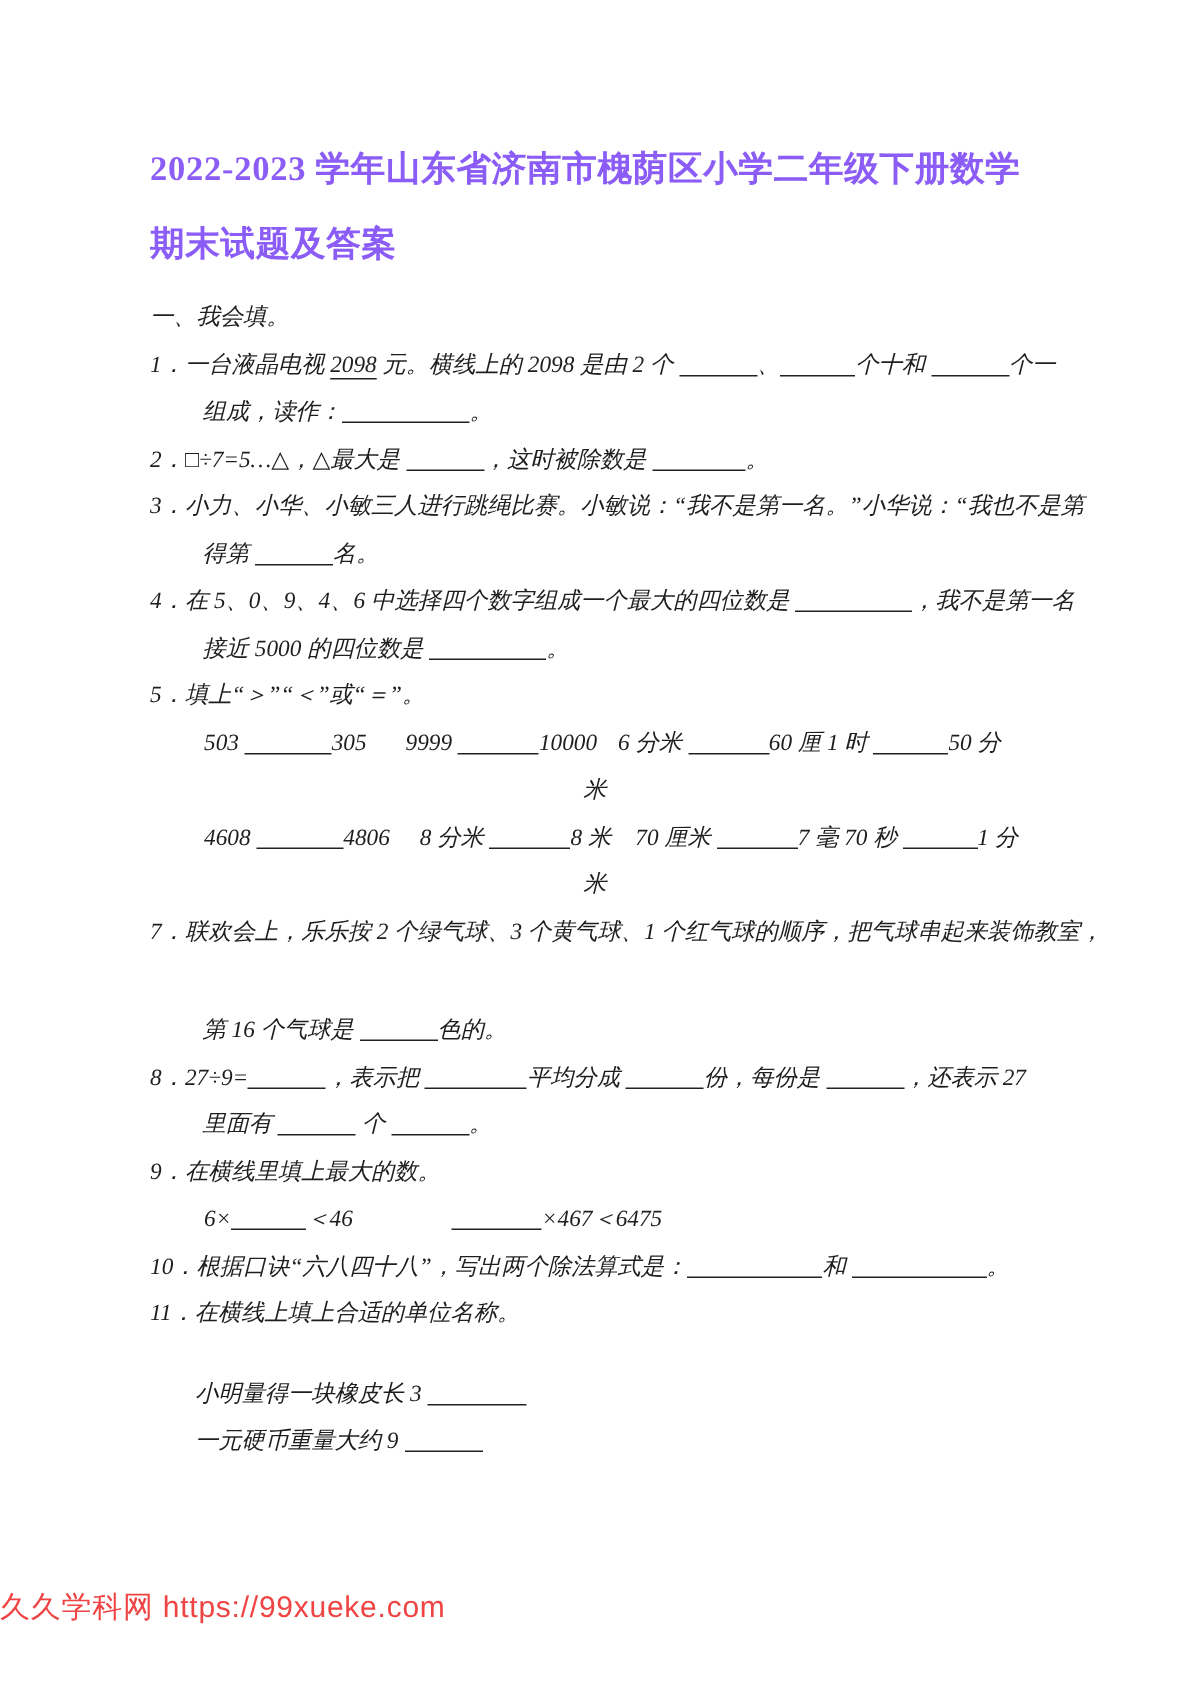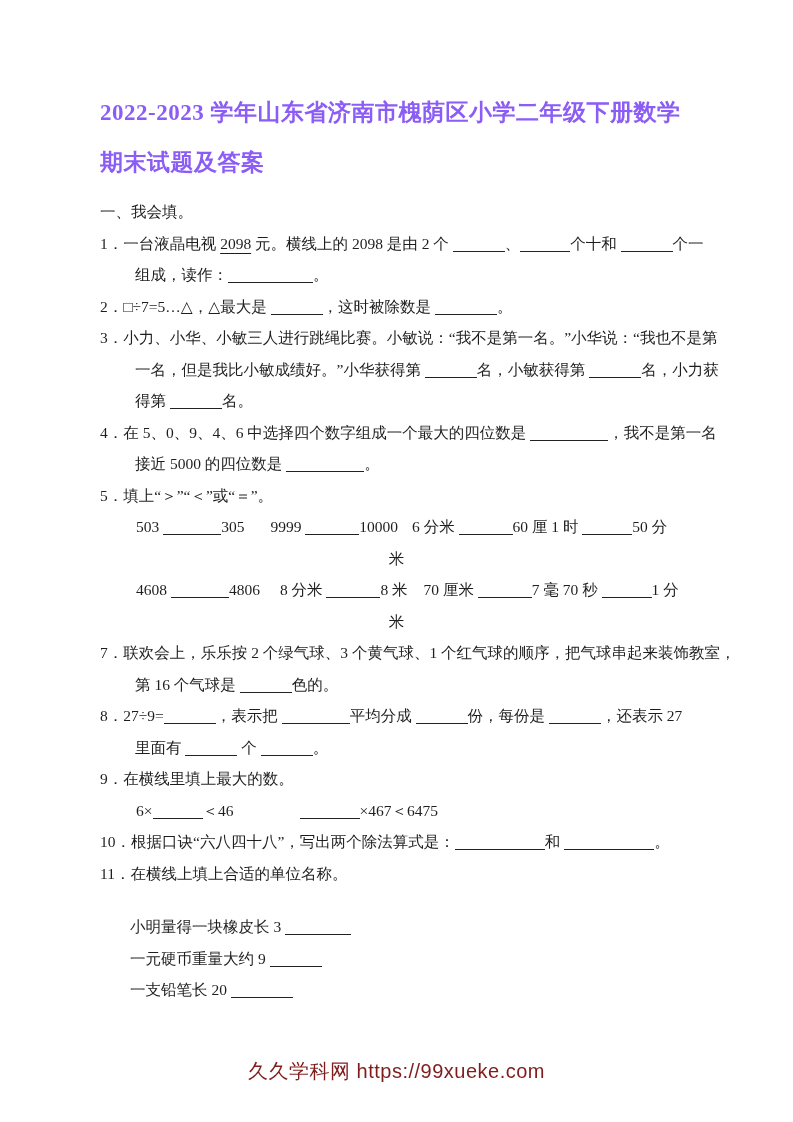--- a/index.html
+++ b/index.html
@@ -17,69 +17,68 @@
     font-size: 23px;
     font-weight: 700;
     line-height: 50px;
     letter-spacing: 0.5px;
     color: #8b5cf6;
   }
   .content {
     margin-top: 8px;
     font-size: 15.5px;
     line-height: 31.5px;
+    font-style: italic;
   }
   .line { white-space: nowrap; height: 31.5px; }
   .line.center { text-align: center; }
   .blank {
     display: inline-block;
     border-bottom: 1px solid #222;
     height: 16px;
     vertical-align: -3px;
   }
   .gap { display: inline-block; height: 1px; }
   .u-text { text-decoration: underline; text-underline-offset: 4px; margin-top: 20px; }
   .page-footer {
     position: absolute;
     left: 0; right: 0;
     top: 1058px;
-    text-align: center;
+    text-align: left;
     font-family: "Liberation Sans", "DejaVu Sans", sans-serif;
     font-size: 20px;
-    color: #7f1d1d;
+    color: #ef4444;
     letter-spacing: 0.5px;
   }
 </style>
 </head>
 <body>
 
 <div class="page">
   <div class="doc-title">2022-2023 学年山东省济南市槐荫区小学二年级下册数学期末试题及答案</div>
   <div class="content">
       <div class="line"><span>一、我会填。</span></div>
       <div class="line"><span>1．一台液晶电视 </span><span class="u-text">2098</span><span> 元。横线上的 2098 是由 2 个 </span><span class="blank" style="width: 52px;"></span><span>、</span><span class="blank" style="width: 50px;"></span><span>个十和 </span><span class="blank" style="width: 52px;"></span><span>个一</span></div>
       <div class="line" style="padding-left: 35px;"><span>组成，读作：</span><span class="blank" style="width: 85px;"></span><span>。</span></div>
       <div class="line"><span>2．□÷7=5…△，△最大是 </span><span class="blank" style="width: 52px;"></span><span>，这时被除数是 </span><span class="blank" style="width: 62px;"></span><span>。</span></div>
       <div class="line"><span>3．小力、小华、小敏三人进行跳绳比赛。小敏说：“我不是第一名。”小华说：“我也不是第</span></div>
-      <div class="line" style="padding-left: 35px;"><span>一名，但是我比小敏成绩好。”小华获得第 </span><span class="blank" style="width: 52px;"></span><span>名，小敏获得第 </span><span class="blank" style="width: 52px;"></span><span>名，小力获</span></div>
       <div class="line" style="padding-left: 35px;"><span>得第 </span><span class="blank" style="width: 52px;"></span><span>名。</span></div>
       <div class="line"><span>4．在 5、0、9、4、6 中选择四个数字组成一个最大的四位数是 </span><span class="blank" style="width: 78px;"></span><span>，我不是第一名</span></div>
       <div class="line" style="padding-left: 35px;"><span>接近 5000 的四位数是 </span><span class="blank" style="width: 78px;"></span><span>。</span></div>
       <div class="line"><span>5．填上“＞”“＜”或“＝”。</span></div>
       <div class="line" style="padding-left: 36px;"><span>503 </span><span class="blank" style="width: 58px;"></span><span>305</span><span class="gap" style="width: 26px;"></span><span>9999 </span><span class="blank" style="width: 54px;"></span><span>10000</span><span class="gap" style="width: 14px;"></span><span>6 分米 </span><span class="blank" style="width: 54px;"></span><span>60 厘 1 时 </span><span class="blank" style="width: 50px;"></span><span>50 分</span></div>
       <div class="line center"><span>米</span></div>
       <div class="line" style="padding-left: 36px;"><span>4608 </span><span class="blank" style="width: 58px;"></span><span>4806</span><span class="gap" style="width: 20px;"></span><span>8 分米 </span><span class="blank" style="width: 54px;"></span><span>8 米</span><span class="gap" style="width: 16px;"></span><span>70 厘米 </span><span class="blank" style="width: 54px;"></span><span>7 毫 70 秒 </span><span class="blank" style="width: 50px;"></span><span>1 分</span></div>
       <div class="line center"><span>米</span></div>
       <div class="line"><span>7．联欢会上，乐乐按 2 个绿气球、3 个黄气球、1 个红气球的顺序，把气球串起来装饰教室，</span></div>
-      <div class="line" style="padding-left: 35px;"><span>第 16 个气球是 </span><span class="blank" style="width: 52px;"></span><span>色的。</span></div>
+      <div class="line" style="padding-left: 35px; margin-top: 34px;"><span>第 16 个气球是 </span><span class="blank" style="width: 52px;"></span><span>色的。</span></div>
       <div class="line"><span>8．27÷9=</span><span class="blank" style="width: 52px;"></span><span>，表示把 </span><span class="blank" style="width: 68px;"></span><span>平均分成 </span><span class="blank" style="width: 52px;"></span><span>份，每份是 </span><span class="blank" style="width: 52px;"></span><span>，还表示 27</span></div>
       <div class="line" style="padding-left: 35px;"><span>里面有 </span><span class="blank" style="width: 52px;"></span><span> 个 </span><span class="blank" style="width: 52px;"></span><span>。</span></div>
       <div class="line"><span>9．在横线里填上最大的数。</span></div>
       <div class="line" style="padding-left: 36px;"><span>6×</span><span class="blank" style="width: 50px;"></span><span>＜46</span><span class="gap" style="width: 66px;"></span><span class="blank" style="width: 60px;"></span><span>×467＜6475</span></div>
       <div class="line"><span>10．根据口诀“六八四十八”，写出两个除法算式是：</span><span class="blank" style="width: 90px;"></span><span>和 </span><span class="blank" style="width: 90px;"></span><span>。</span></div>
       <div class="line"><span>11．在横线上填上合适的单位名称。</span></div>
       <div class="line" style="padding-left: 30px; margin-top: 22px;"><span>小明量得一块橡皮长 3 </span><span class="blank" style="width: 66px;"></span></div>
       <div class="line" style="padding-left: 30px;"><span>一元硬币重量大约 9 </span><span class="blank" style="width: 52px;"></span></div>
-      <div class="line" style="padding-left: 30px;"><span>一支铅笔长 20 </span><span class="blank" style="width: 62px;"></span></div>
     </div>
 </div>
 
 <div class="page-footer">久久学科网 https://99xueke.com</div>
 
 </body></html>

